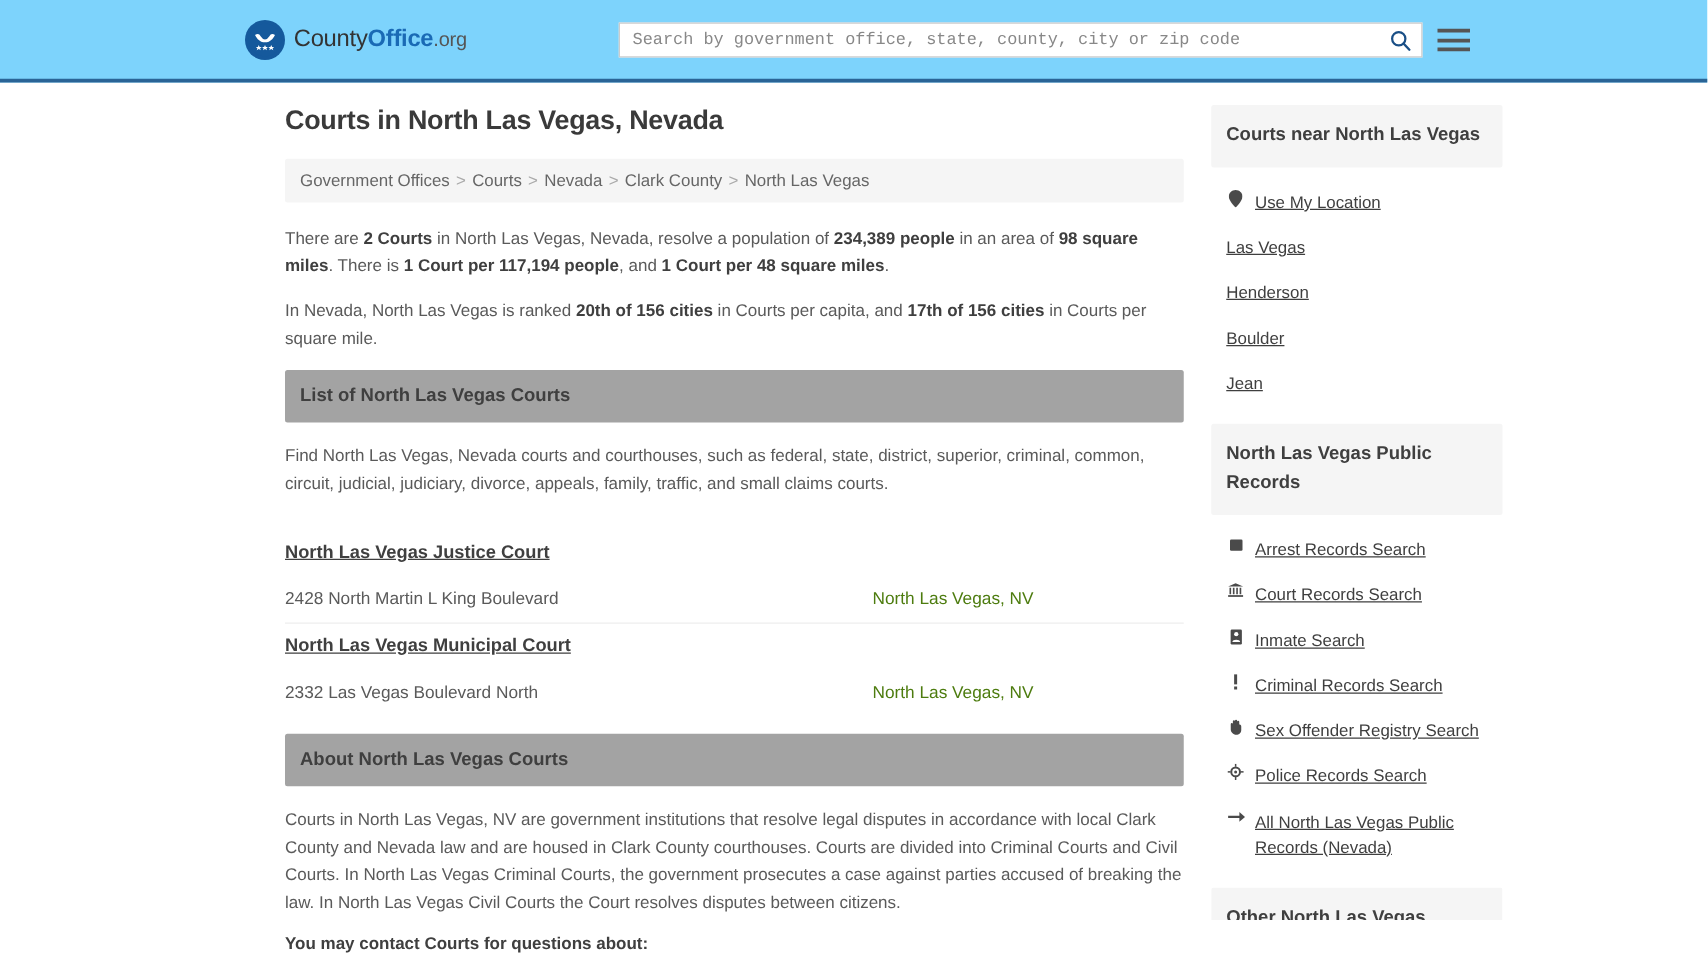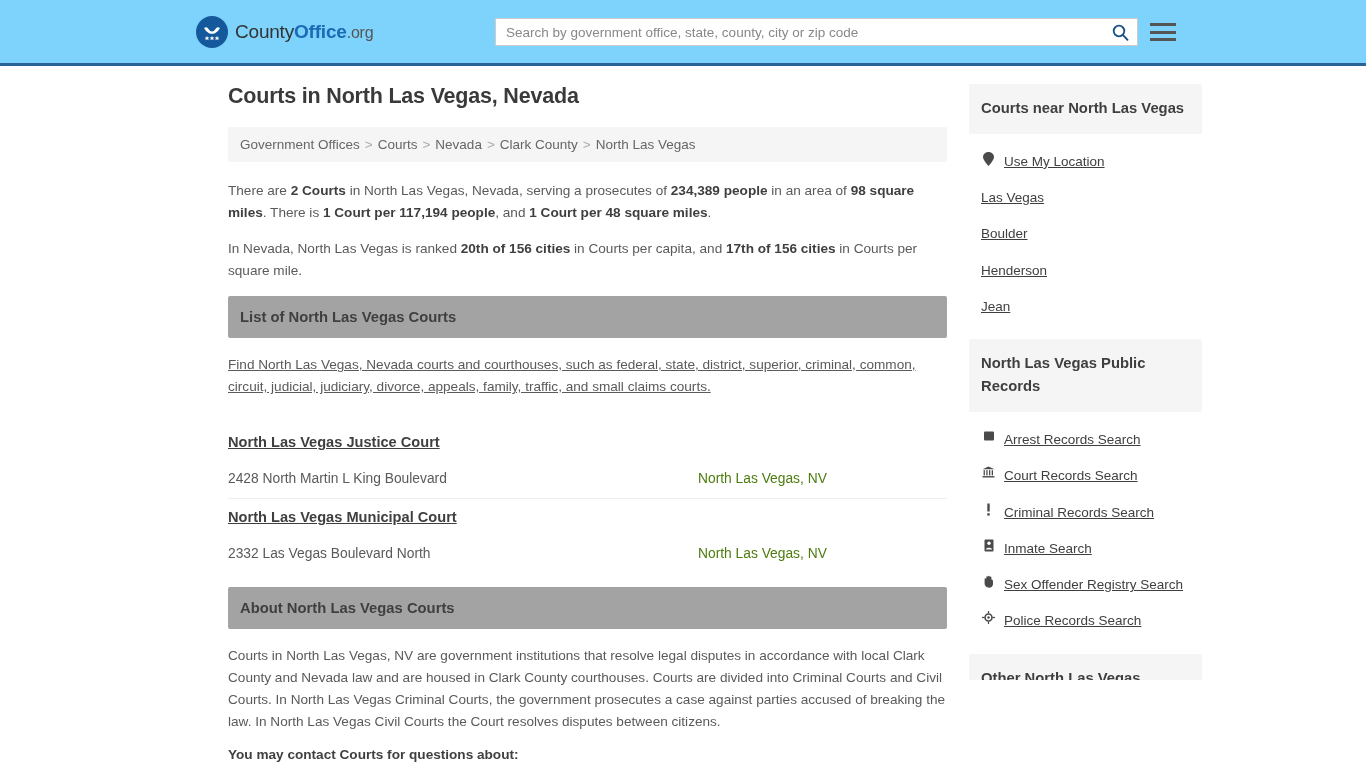--- a/index.html
+++ b/index.html
@@ -56,21 +56,21 @@
     background: #ffffff;
     border: 1px solid #cccccc;
     display: flex;
     align-items: center;
   }
   .search-input {
     flex: 1;
     border: none;
     outline: none;
     background: transparent;
-    font-family: Liberation Sans, sans-serif;
+    font-family: Liberation Mono, monospace;
     font-size: 13.5px;
     color: #555555;
     padding: 0 10px;
     height: 100%;
   }
   .search-input::placeholder { color: #888888; }
   .search-btn {
     width: 34px; height: 100%;
     border: none;
     background: transparent;
@@ -166,21 +166,21 @@
   .section-body {
     margin-left: 8px;
     padding: 16px 0 0 0;
   }
   .section-body p {
     font-size: 13.6px;
     line-height: 1.62;
     color: #5a5a5a;
     margin: 0 0 12px 0;
   }
-  .section-body p.lead { margin-bottom: 18px; text-decoration: underline; }
+  .section-body p.lead { margin-bottom: 18px; }
   .contact-heading {
     font-size: 13.6px;
     font-weight: bold;
     color: #3f3f3f;
     margin: 14px 0 6px 0;
   }
 
   
   .court-list { margin-left: 8px; padding-top: 8px; }
   .court-row {
@@ -297,21 +297,21 @@
 
     <div class="main-col">
 
       <h1 class="page-title">Courts in North Las Vegas, Nevada</h1>
 
       <div class="breadcrumb">
         <a href="#">Government Offices</a><span class="sep">&gt;</span><a href="#">Courts</a><span class="sep">&gt;</span><a href="#">Nevada</a><span class="sep">&gt;</span><a href="#">Clark County</a><span class="sep">&gt;</span><span>North Las Vegas</span>
       </div>
 
       <div class="intro">
-        <p><span>There are </span><b>2 Courts</b><span> in North Las Vegas, Nevada, serving a prosecutes of </span><b>234,389 people</b><span> in an area of </span><b>98 square miles</b><span>. There is </span><b>1 Court per 117,194 people</b><span>, and </span><b>1 Court per 48 square miles</b><span>.</span></p>
+        <p><span>There are </span><b>2 Courts</b><span> in North Las Vegas, Nevada, resolve a population of </span><b>234,389 people</b><span> in an area of </span><b>98 square miles</b><span>. There is </span><b>1 Court per 117,194 people</b><span>, and </span><b>1 Court per 48 square miles</b><span>.</span></p>
         <p><span>In Nevada, North Las Vegas is ranked </span><b>20th of 156 cities</b><span> in Courts per capita, and </span><b>17th of 156 cities</b><span> in Courts per square mile.</span></p>
       </div>
 
       <div class="section-bar">
         <h2>List of North Las Vegas Courts</h2>
       </div>
       <div class="section-body">
         <p class="lead">Find North Las Vegas, Nevada courts and courthouses, such as federal, state, district, superior, criminal, common, circuit, judicial, judiciary, divorce, appeals, family, traffic, and small claims courts.</p>
       </div>
 
@@ -354,24 +354,24 @@
               <svg width="11" height="14" viewBox="0 0 11 14" aria-hidden="true">
                 <path d="M5.5 0 C2.5 0 0 2.3 0 5.1 C0 8.6 5.5 14 5.5 14 C5.5 14 11 8.6 11 5.1 C11 2.3 8.5 0 5.5 0 Z" fill="#4a4a4a"></path>
               </svg>
             </span>
             <span class="ltext">Use My Location</span>
           </div>
           <div class="panel-link no-icon">
             <span class="ltext">Las Vegas</span>
           </div>
           <div class="panel-link no-icon">
+            <span class="ltext">Henderson</span>
+          </div>
+          <div class="panel-link no-icon">
             <span class="ltext">Boulder</span>
-          </div>
-          <div class="panel-link no-icon">
-            <span class="ltext">Henderson</span>
           </div>
           <div class="panel-link no-icon">
             <span class="ltext">Jean</span>
           </div>
         </div>
       </div>
 
       <div class="panel">
         <div class="panel-head">
           <h3>North Las Vegas Public Records</h3>
@@ -396,37 +396,37 @@
                 <rect x="7" y="4.2" width="1.3" height="5.2" fill="#4a4a4a"></rect>
                 <rect x="9.7" y="4.2" width="1.3" height="5.2" fill="#4a4a4a"></rect>
                 <rect x="0.5" y="10.1" width="12" height="1.4" fill="#4a4a4a"></rect>
               </svg>
             </span>
             <span class="ltext">Court Records Search</span>
           </div>
 
           <div class="panel-link">
             <span class="picon">
-              <svg width="5" height="13" viewBox="0 0 5 13" aria-hidden="true">
-                <rect x="1.3" y="0.5" width="2.4" height="8" fill="#4a4a4a"></rect>
-                <rect x="1.3" y="10.2" width="2.4" height="2.4" fill="#4a4a4a"></rect>
-              </svg>
-            </span>
-            <span class="ltext">Criminal Records Search</span>
-          </div>
-
-          <div class="panel-link">
-            <span class="picon">
               <svg width="10" height="13" viewBox="0 0 10 13" aria-hidden="true">
                 <rect x="0.5" y="0.5" width="9" height="12" rx="1" fill="#4a4a4a"></rect>
                 <circle cx="5" cy="4.3" r="1.7" fill="#ffffff"></circle>
                 <path d="M1.9 10.5 C1.9 8.3 8.1 8.3 8.1 10.5 Z" fill="#ffffff"></path>
               </svg>
             </span>
             <span class="ltext">Inmate Search</span>
+          </div>
+
+          <div class="panel-link">
+            <span class="picon">
+              <svg width="5" height="13" viewBox="0 0 5 13" aria-hidden="true">
+                <rect x="1.3" y="0.5" width="2.4" height="8" fill="#4a4a4a"></rect>
+                <rect x="1.3" y="10.2" width="2.4" height="2.4" fill="#4a4a4a"></rect>
+              </svg>
+            </span>
+            <span class="ltext">Criminal Records Search</span>
           </div>
 
           <div class="panel-link">
             <span class="picon">
               <svg width="12" height="13" viewBox="0 0 12 13" aria-hidden="true">
                 <path d="M1.6 7.2 V4.2 a0.85 0.85 0 0 1 1.7 0 V2.0 a0.85 0.85 0 0 1 1.7 0 V1.6 a0.85 0.85 0 0 1 1.7 0 V2.4 a0.85 0.85 0 0 1 1.7 0 V4.6 c0.8 0 1.6 0.5 1.6 1.6 V9 c0 2.3 -1.7 3.8 -4 3.8 C3.6 12.8 1.6 10.6 1.6 8.6 Z" fill="#4a4a4a"></path>
               </svg>
             </span>
             <span class="ltext">Sex Offender Registry Search</span>
           </div>
@@ -438,20 +438,29 @@
                 <circle cx="6.5" cy="6.5" r="1.2" fill="#4a4a4a"></circle>
                 <rect x="5.9" y="0" width="1.2" height="2.4" fill="#4a4a4a"></rect>
                 <rect x="5.9" y="10.6" width="1.2" height="2.4" fill="#4a4a4a"></rect>
                 <rect x="0" y="5.9" width="2.4" height="1.2" fill="#4a4a4a"></rect>
                 <rect x="10.6" y="5.9" width="2.4" height="1.2" fill="#4a4a4a"></rect>
               </svg>
             </span>
             <span class="ltext">Police Records Search</span>
           </div>
 
+          <div class="panel-link wrap-link">
+            <span class="picon">
+              <svg width="14" height="11" viewBox="0 0 14 11" aria-hidden="true">
+                <line x1="0.5" y1="5.5" x2="11.5" y2="5.5" stroke="#4a4a4a" stroke-width="1.8"></line>
+                <polygon points="9.5,1.6 14,5.5 9.5,9.4" fill="#4a4a4a"></polygon>
+              </svg>
+            </span>
+            <span class="ltext">All North Las Vegas Public Records (Nevada)</span>
+          </div>
         </div>
       </div>
 
       <div class="panel partial-panel">
         <div class="panel-head">
           <h3>Other North Las Vegas ...</h3>
         </div>
       </div>
 
     </div>

